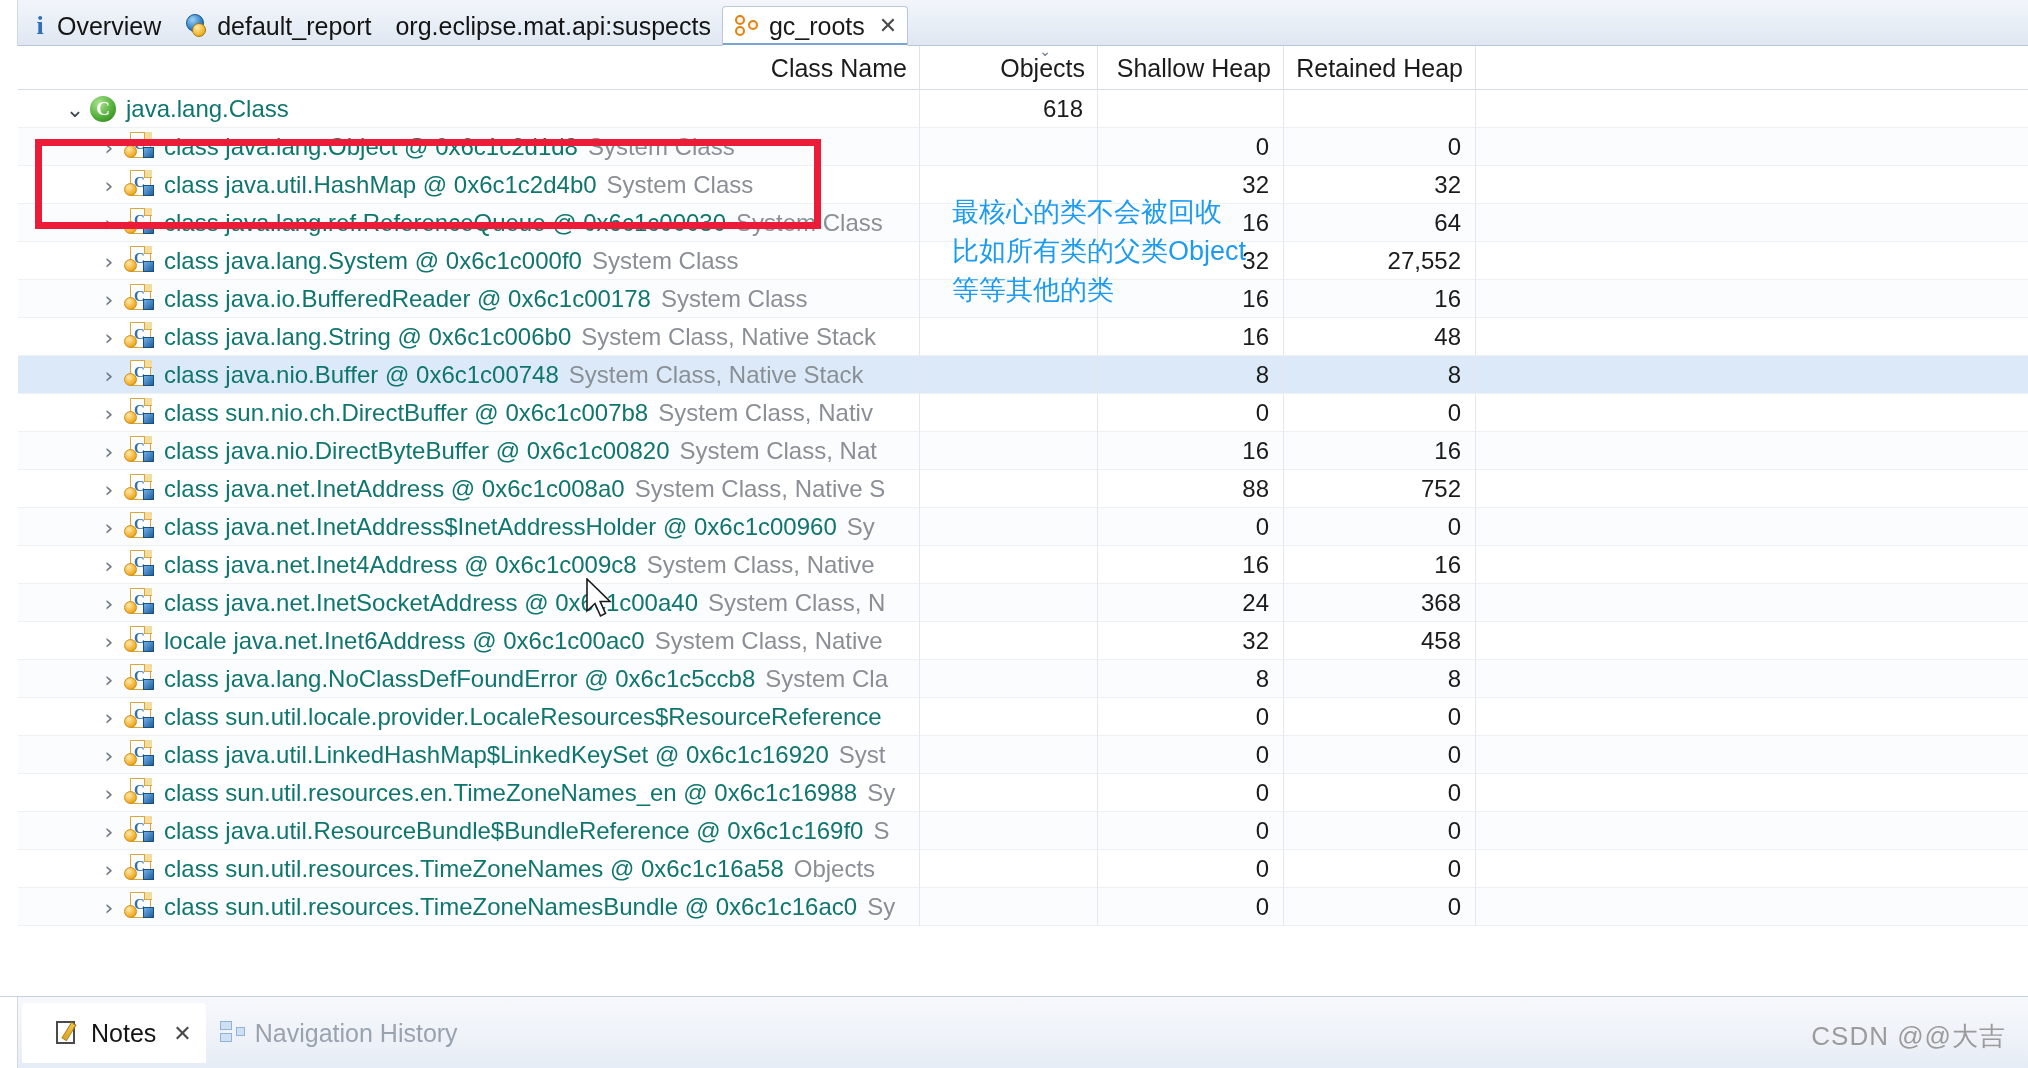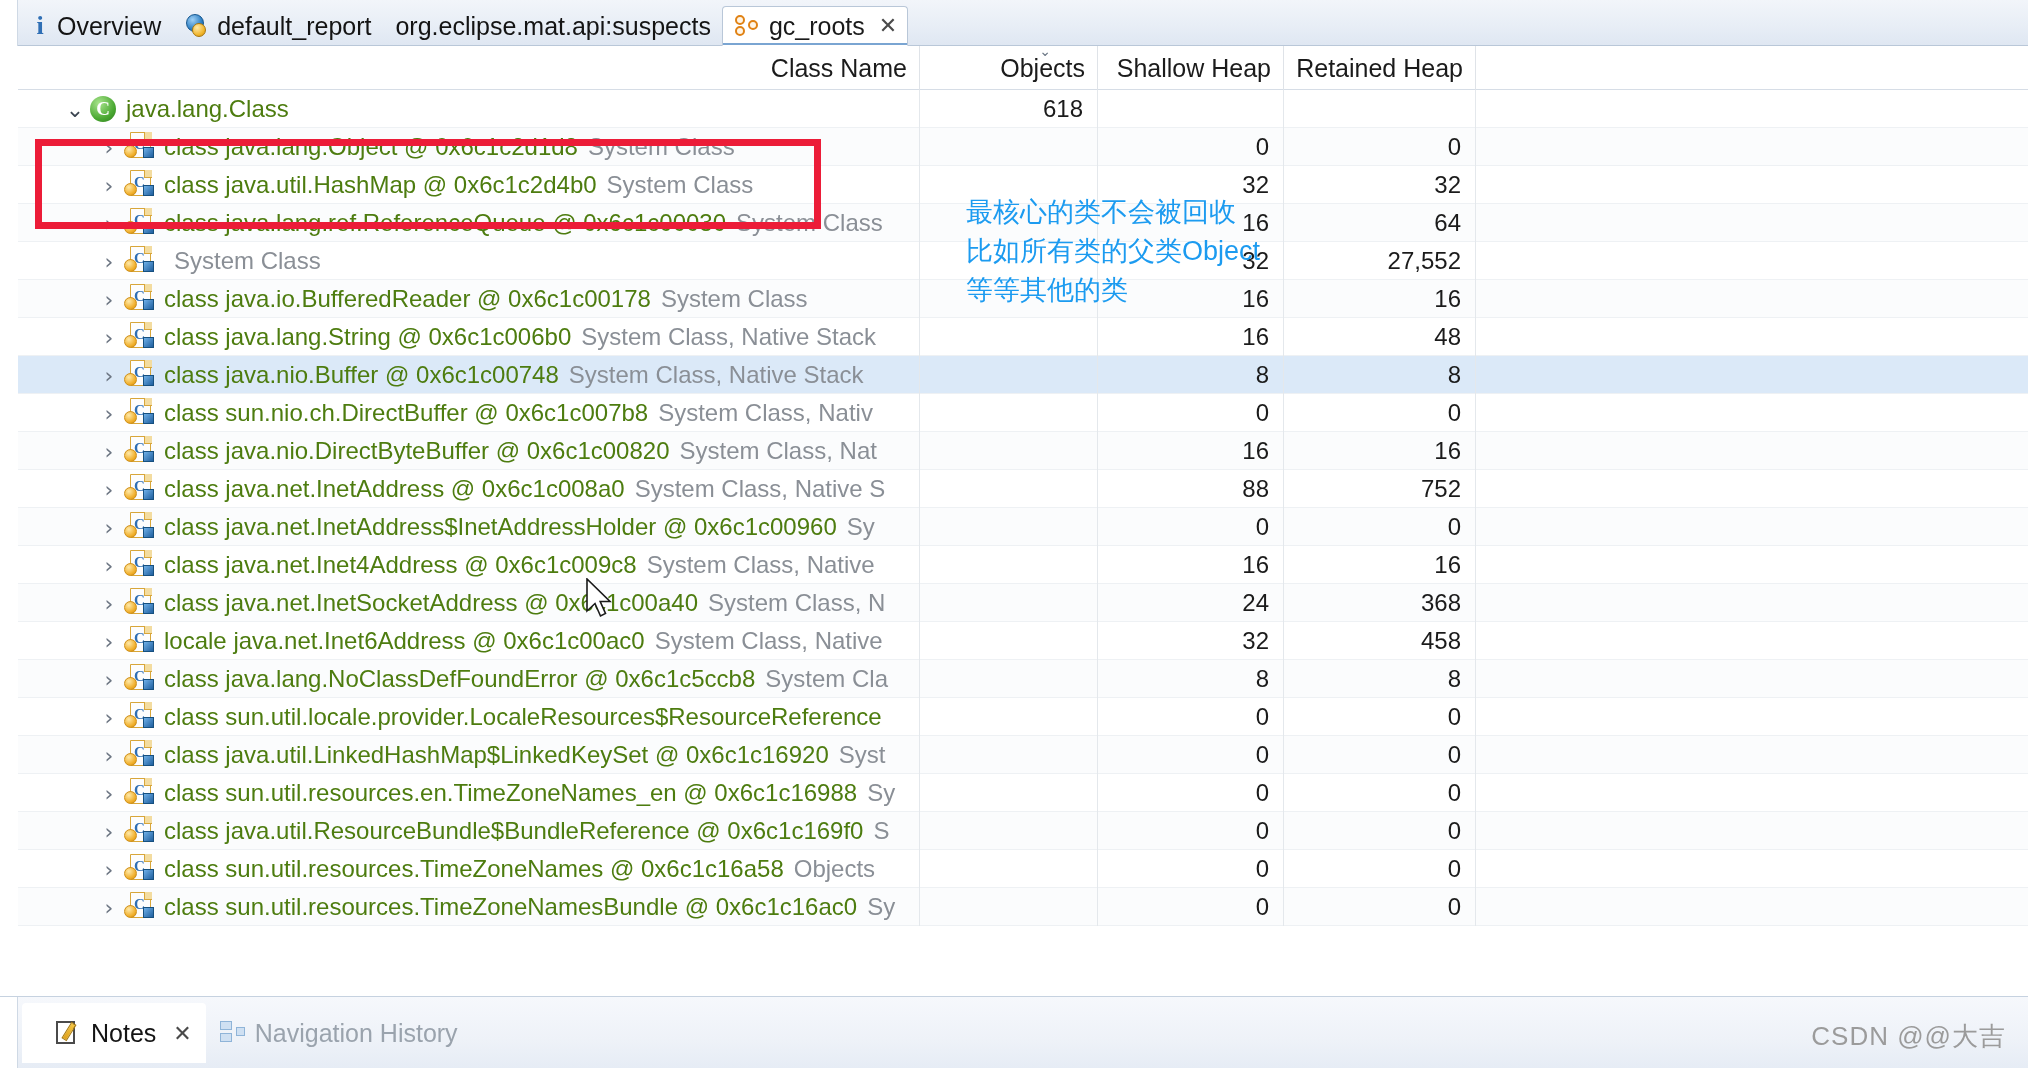--- a/index.html
+++ b/index.html
@@ -179,41 +179,40 @@
     position:absolute; left:21px; top:15px; width:11px; height:11px;
     background: linear-gradient(135deg,#6fb0e8 0%, #1f5f9e 100%);
     border:1px solid #17507f;
   }
   .ico-classobj .gear {
     position:absolute; left:2px; top:13px; width:13px; height:13px; border-radius:50%;
     background: radial-gradient(circle at 35% 30%, #ffe9a8 0%, #f0ae2a 65%, #c98a12 100%);
     border:1.5px solid #cf8f16;
   }
 
-  .cls-main { color:#4d7c0f; }
+  .cls-main { color:#0f766e; }
   .cls-suffix { color:#8a8f96; margin-left: 10px; }
 
   
   .redbox {
     position: absolute;
     left: 35px; top: 139px; width: 786px; height: 90px;
     border: 7px solid #ec1c38;
     pointer-events: none;
     z-index: 40;
   }
   .note {
     position: absolute;
     left: 952px; top: 193px;
     z-index: 41;
     color: #1c9bf0;
     font-size: 27px;
     line-height: 39px;
     white-space: pre;
     pointer-events: none;
-    margin-left: 14px;
   }
   .note div { white-space: nowrap; }
 
   
   .cursor {
     position: absolute; left: 586px; top: 578px; z-index: 60;
     pointer-events: none;
   }
 
   
@@ -386,20 +385,21 @@
         <div class="row">
           <div class="cell-name" style="padding-left: 78px;">
             <span class="twisty">›</span>
             <span class="ico-classobj">
               <span class="page"></span>
               <span class="fold"></span>
               <span class="cc">C</span>
               <span class="blue"></span>
               <span class="gear"></span>
             </span>
+            <span class="cls-main">class java.lang.System @ 0x6c1c000f0</span>
             <span class="cls-suffix">System Class</span>
           </div>
           <div class="cell-num c-objects"></div>
           <div class="cell-num c-shallow">32</div>
           <div class="cell-num c-retained">27,552</div>
           <div class="cell-num c-tail"></div>
         </div>
         <div class="row alt">
           <div class="cell-name" style="padding-left: 78px;">
             <span class="twisty">›</span>

